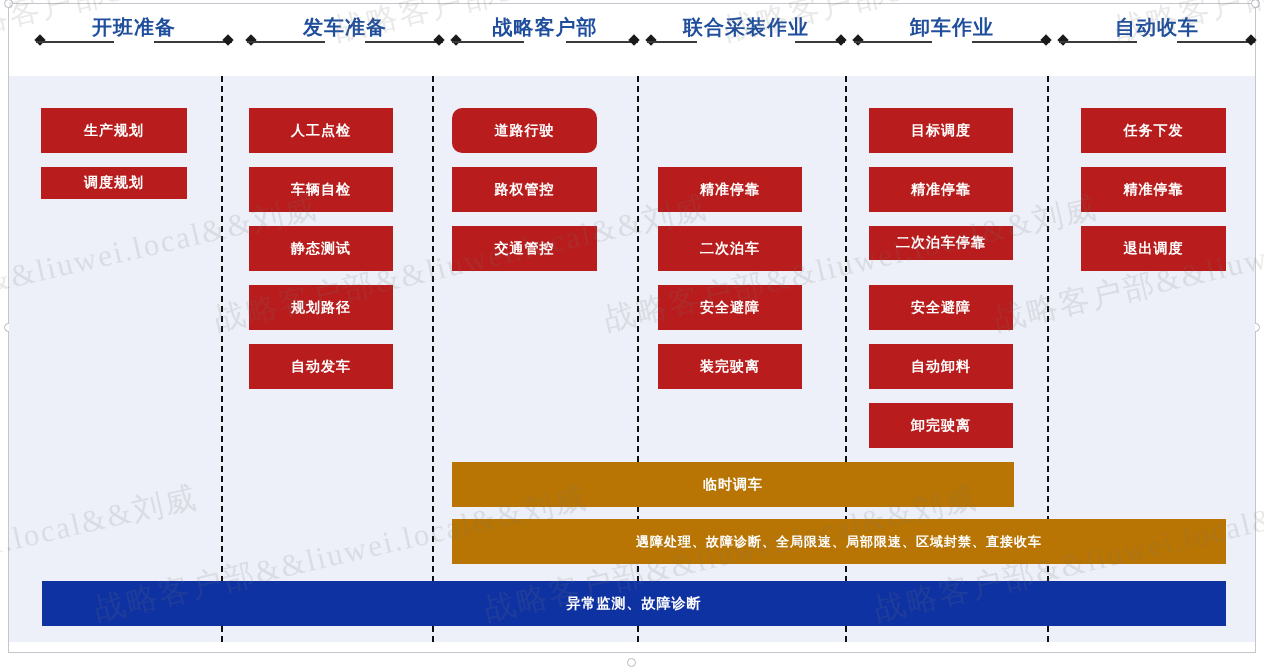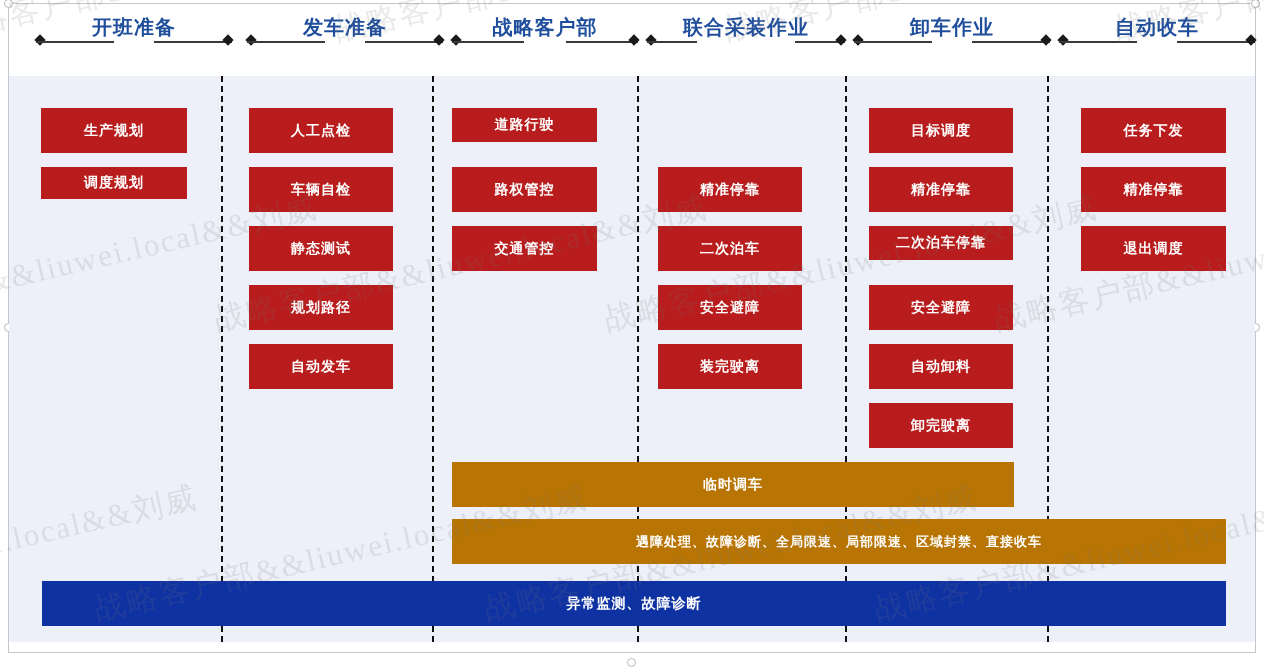--- a/index.html
+++ b/index.html
@@ -217,21 +217,21 @@
 
   <div class="box blue" style="left:41px; top:108px; width:146px; height:45px;">生产规划</div>
   <div class="box blue" style="left:41px; top:167px; width:146px; height:32px;">调度规划</div>
 
   <div class="box blue" style="left:249px; top:108px; width:144px; height:45px;">人工点检</div>
   <div class="box blue" style="left:249px; top:167px; width:144px; height:45px;">车辆自检</div>
   <div class="box blue" style="left:249px; top:226px; width:144px; height:45px;">静态测试</div>
   <div class="box blue" style="left:249px; top:285px; width:144px; height:45px;">规划路径</div>
   <div class="box blue" style="left:249px; top:344px; width:144px; height:45px;">自动发车</div>
 
-  <div class="box blue" style="left:452px; top:108px; width:145px; height:34px;">道路行驶</div>
+  <div class="box blue" style="left:452px; top:108px; width:145px; height:45px;border-radius:10px;">道路行驶</div>
   <div class="box blue" style="left:452px; top:167px; width:145px; height:45px;">路权管控</div>
   <div class="box blue" style="left:452px; top:226px; width:145px; height:45px;">交通管控</div>
 
   <div class="box blue" style="left:658px; top:167px; width:144px; height:45px;">精准停靠</div>
   <div class="box blue" style="left:658px; top:226px; width:144px; height:45px;">二次泊车</div>
   <div class="box blue" style="left:658px; top:285px; width:144px; height:45px;">安全避障</div>
   <div class="box blue" style="left:658px; top:344px; width:144px; height:45px;">装完驶离</div>
 
   <div class="box blue" style="left:869px; top:108px; width:144px; height:45px;">目标调度</div>
   <div class="box blue" style="left:869px; top:167px; width:144px; height:45px;">精准停靠</div>

